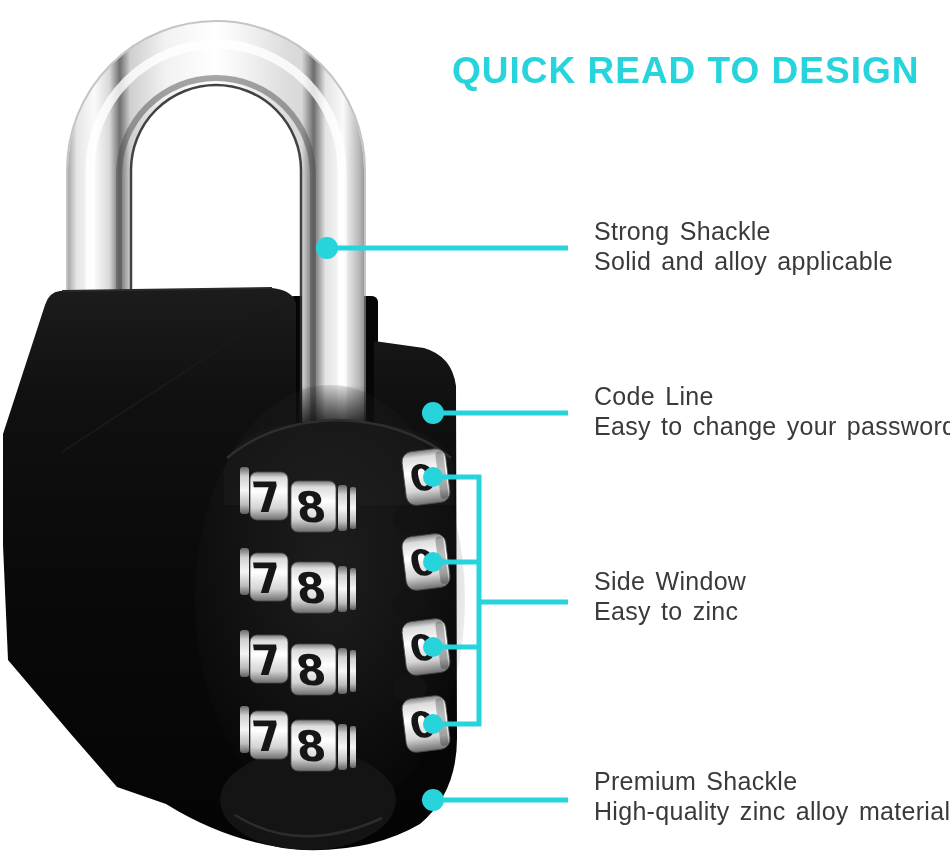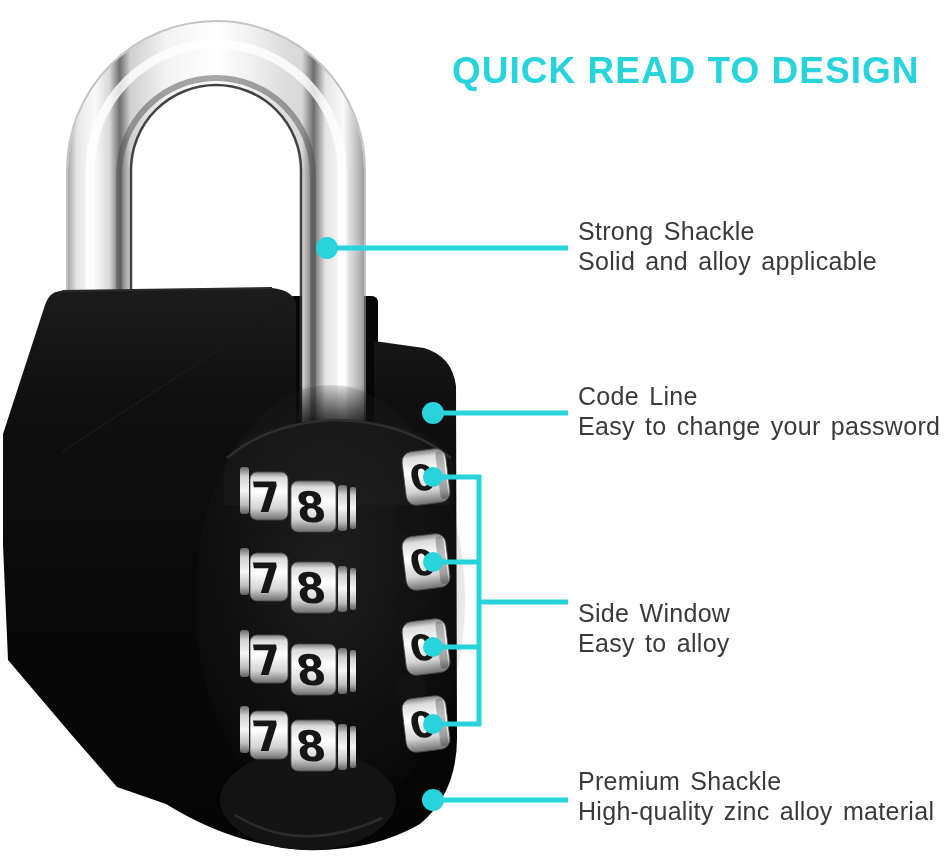--- a/index.html
+++ b/index.html
@@ -22,33 +22,33 @@
     font-size: 37px;
     font-weight: bold;
     letter-spacing: 1px;
     color: var(--accent);
     white-space: nowrap;
     margin-left: 28px;
   }
 
   .callout {
     position: absolute;
-    left: 578px;
+    left: 594px;
     color: var(--text-color);
     white-space: nowrap;
   }
   .callout-title, .callout-sub {
     font-size: 25px;
     line-height: 30px;
     letter-spacing: 0.3px;
     word-spacing: 3px;
   }
   .co-1 { top: 216px; }
   .co-2 { top: 381px; }
-  .co-3 { top: 566px; margin-top: 32px; }
+  .co-3 { top: 566px; }
   .co-4 { top: 766px; }
 
   .acc-line { stroke: var(--accent); stroke-width: 5; fill: none; }
   .acc-dot  { fill: var(--accent); }
 
   .dial-digit {
     font-family: "DejaVu Sans", sans-serif;
     font-weight: bold;
     fill: #161617;
     text-anchor: middle;
@@ -256,20 +256,20 @@
   <div class="callout co-1">
     <div class="callout-title">Strong Shackle</div>
     <div class="callout-sub">Solid and alloy applicable</div>
   </div>
   <div class="callout co-2">
     <div class="callout-title">Code Line</div>
     <div class="callout-sub">Easy to change your password</div>
   </div>
   <div class="callout co-3">
     <div class="callout-title">Side Window</div>
-    <div class="callout-sub">Easy to alloy</div>
+    <div class="callout-sub">Easy to zinc</div>
   </div>
   <div class="callout co-4">
     <div class="callout-title">Premium Shackle</div>
     <div class="callout-sub">High-quality zinc alloy material</div>
   </div>
 
 </div>
 
 </body></html>

